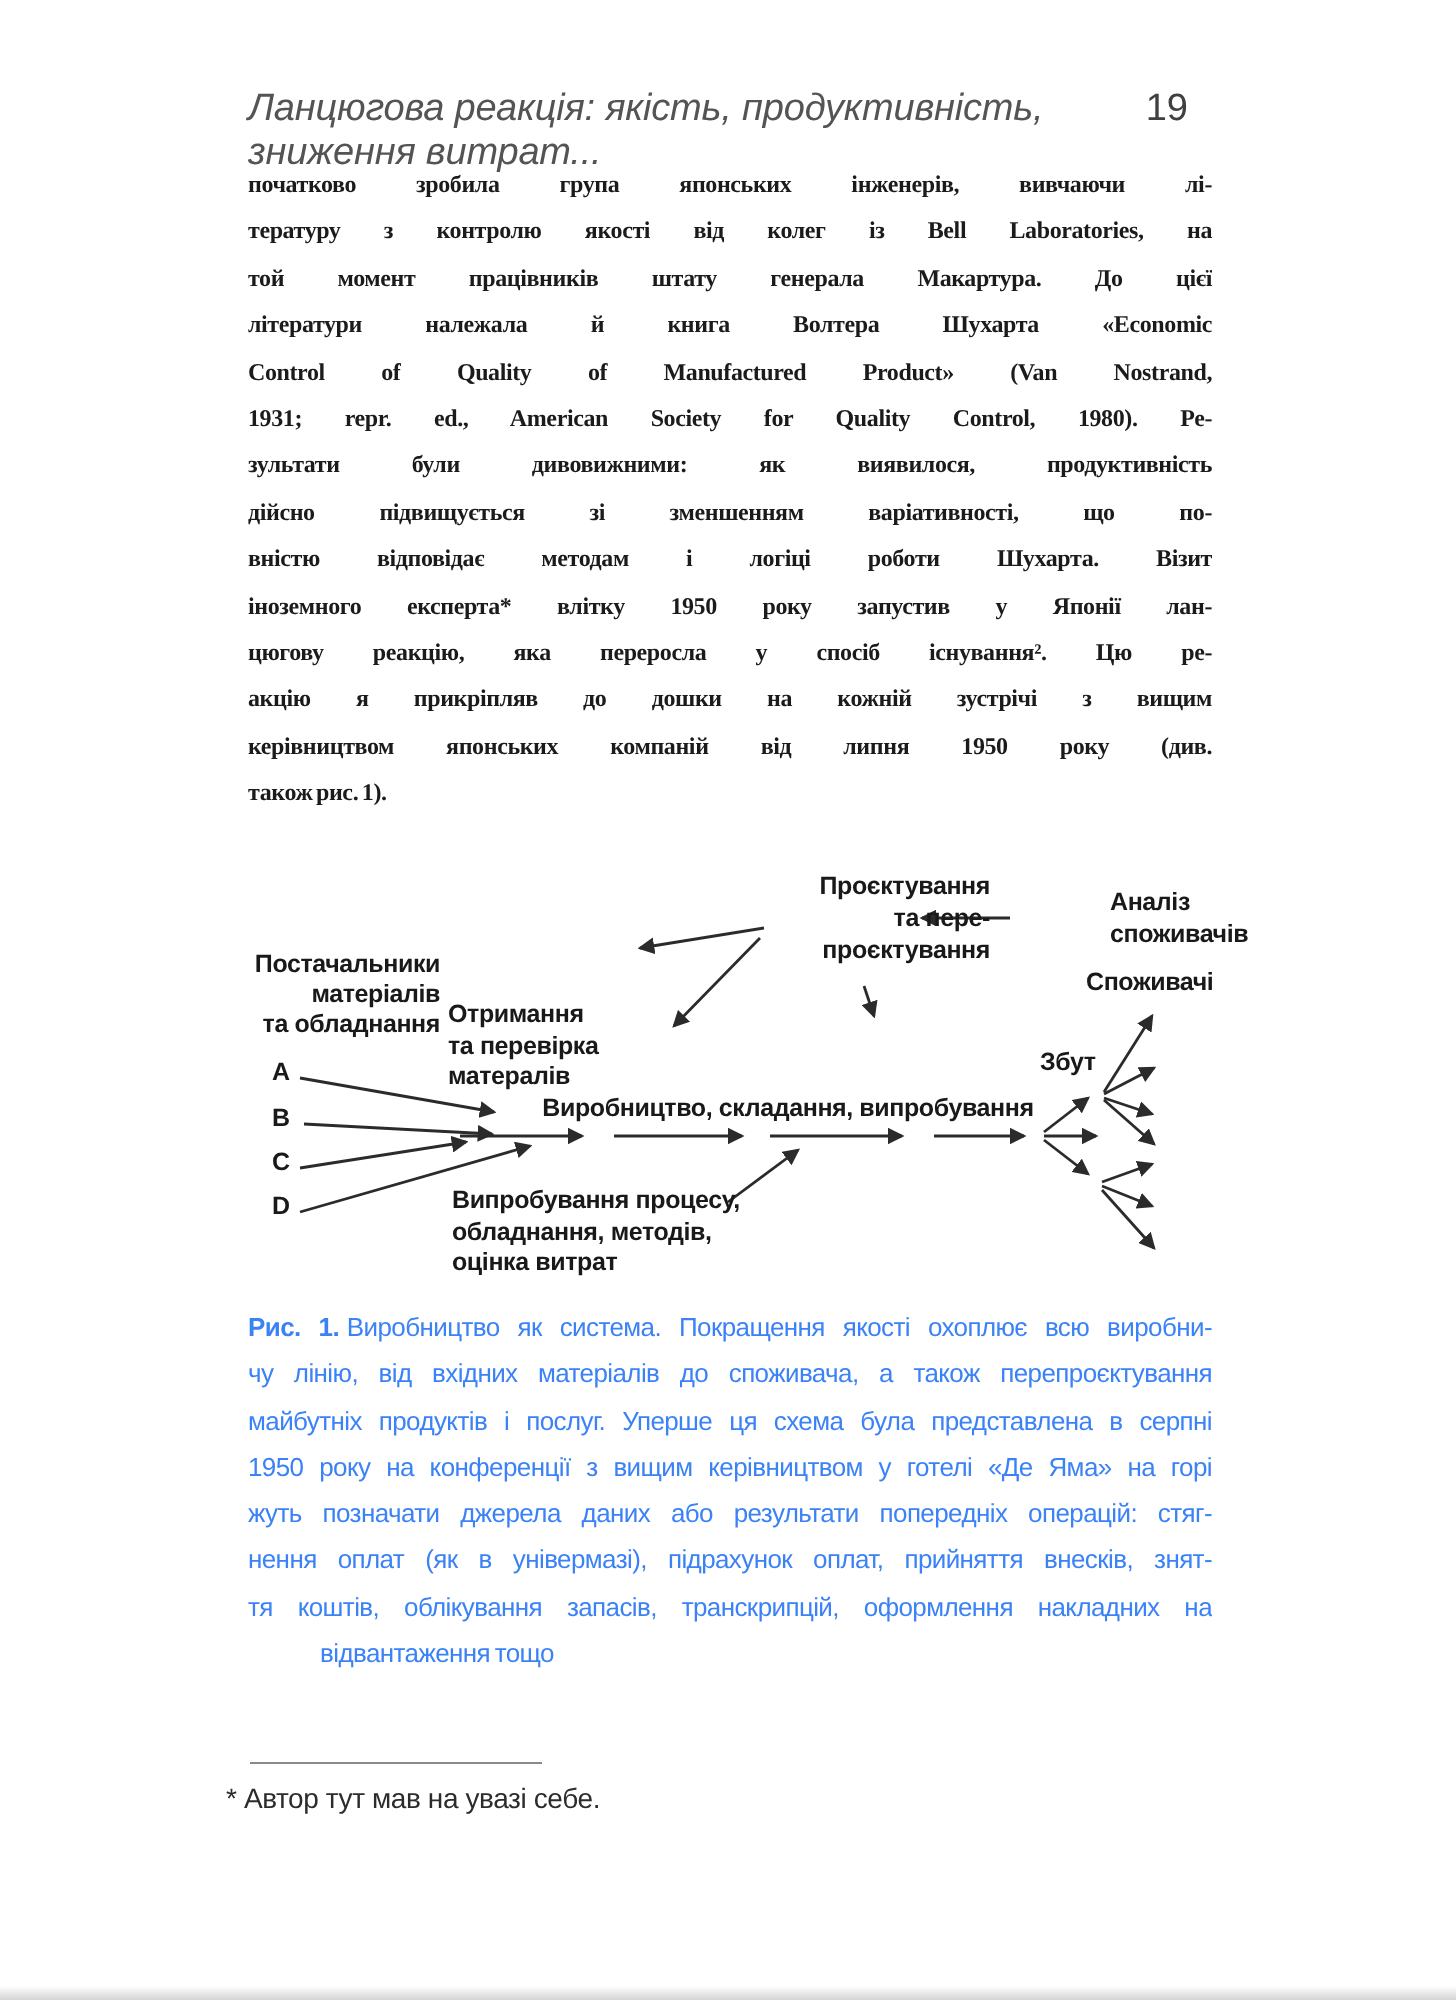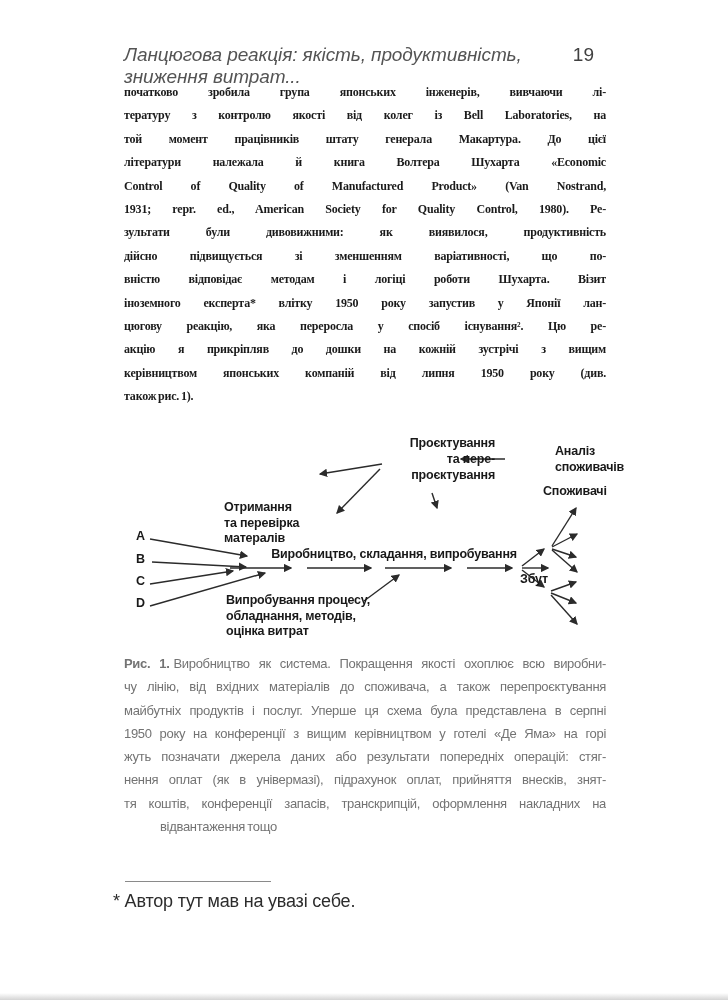--- a/index.html
+++ b/index.html
@@ -31,30 +31,30 @@
     font-family:"Liberation Sans",sans-serif;font-weight:700;
     font-size:12.5px;line-height:15.5px;color:#191919;letter-spacing:-0.2px;
   }
   .figure svg{position:absolute;left:0;top:0;}
   .flabel{position:absolute;white-space:nowrap;}
   .tcenter{text-align:right;}
   
   .caption{
     position:absolute;left:124px;top:652px;width:482px;
     font-family:"Liberation Sans",sans-serif;font-size:13px;line-height:23.3px;
-    letter-spacing:-0.3px;word-spacing:-1px;color:#737373;
+    letter-spacing:-0.3px;word-spacing:-1px;color:#3b82f6;
   }
   .cline{text-align:justify;text-align-last:justify;height:23.3px;overflow:hidden;}
   .cline.lastline{text-align-last:left;margin-left:36px;}
   .cap-label{font-weight:700;margin-right:0.3em;}
   
   .fnrule{position:absolute;left:125px;top:881px;width:146px;height:1px;background:#8a8a8a;}
   .footnote{
     position:absolute;left:113px;top:891px;width:420px;
-    font-family:"Liberation Sans",sans-serif;font-size:18px;color:#2c2c2c;
+    font-family:"Liberation Sans",sans-serif;font-size:14px;color:#2c2c2c;
     letter-spacing:-0.2px;
   }
   .pagebottom{
     position:absolute;left:0;right:0;bottom:0;height:7px;
     background:linear-gradient(180deg,#ffffff 0%,#d4d4d4 100%);
   }
 </style>
 </head>
 <body>
 
@@ -117,20 +117,25 @@
         <line x1="428" y1="119" x2="453" y2="106" marker-end="url(#ah)"></line>
         <line x1="428" y1="121" x2="452" y2="129" marker-end="url(#ah)"></line>
         <line x1="428" y1="122" x2="453" y2="144" marker-end="url(#ah)"></line>
 
         <line x1="427" y1="163" x2="452" y2="154" marker-end="url(#ah)"></line>
         <line x1="427" y1="165" x2="452" y2="175" marker-end="url(#ah)"></line>
         <line x1="427" y1="167" x2="453" y2="196" marker-end="url(#ah)"></line>
       </g>
     </svg>
 
+    <div class="flabel tcenter" style="left:0;top:47px;width:96px;line-height:15px;">
+      <div>Постачальники</div>
+      <div>матеріалів</div>
+      <div>та обладнання</div>
+    </div>
 
     <div class="flabel" style="left:12px;top:101px;">A</div>
     <div class="flabel" style="left:12px;top:124px;">B</div>
     <div class="flabel" style="left:12px;top:146px;">C</div>
     <div class="flabel" style="left:12px;top:168px;">D</div>
 
     <div class="flabel" style="left:100px;top:72px;">
       <div>Отримання</div>
       <div>та перевірка</div>
       <div>матералів</div>
@@ -149,33 +154,33 @@
       <div>та пере-</div>
       <div>проєктування</div>
     </div>
 
     <div class="flabel" style="left:413px;top:15px;line-height:16px;margin-left:18px;">
       <div>Аналіз</div>
       <div>споживачів</div>
     </div>
 
     <div class="flabel" style="left:419px;top:56px;">Споживачі</div>
-    <div class="flabel" style="left:396px;top:96px;margin-top:48px;">Збут</div>
+    <div class="flabel" style="left:396px;top:96px;">Збут</div>
   </div>
 
   <div class="caption">
     <div class="cline">
       <span class="cap-label">Рис. 1.</span><span>Виробництво як система. Покращення якості охоплює всю виробни-</span>
     </div>
     <div class="cline">чу лінію, від вхідних матеріалів до споживача, а також перепроєктування</div>
     <div class="cline">майбутніх продуктів і послуг. Уперше ця схема була представлена в серпні</div>
     <div class="cline">1950 року на конференції з вищим керівництвом у готелі «Де Яма» на горі</div>
     <div class="cline">жуть позначати джерела даних або результати попередніх операцій: стяг-</div>
     <div class="cline">нення оплат (як в універмазі), підрахунок оплат, прийняття внесків, знят-</div>
-    <div class="cline">тя коштів, конференції запасів, транскрипцій, оформлення накладних на</div>
+    <div class="cline">тя коштів, облікування запасів, транскрипцій, оформлення накладних на</div>
     <div class="cline lastline">відвантаження тощо</div>
   </div>
 
   <div class="fnrule"></div>
   <div class="footnote">* Автор тут мав на увазі себе.</div>
 
   <div class="pagebottom"></div>
 </div>
 
 </body></html>

